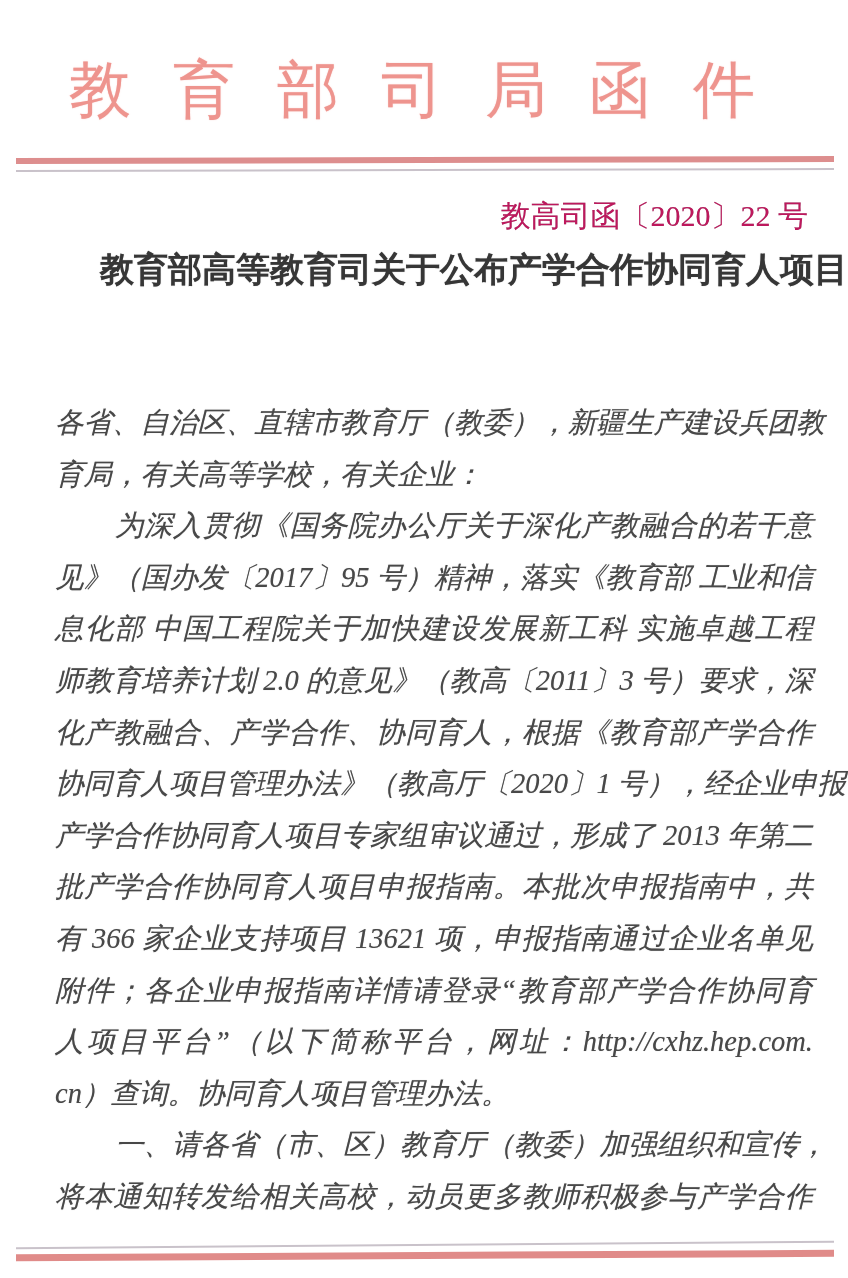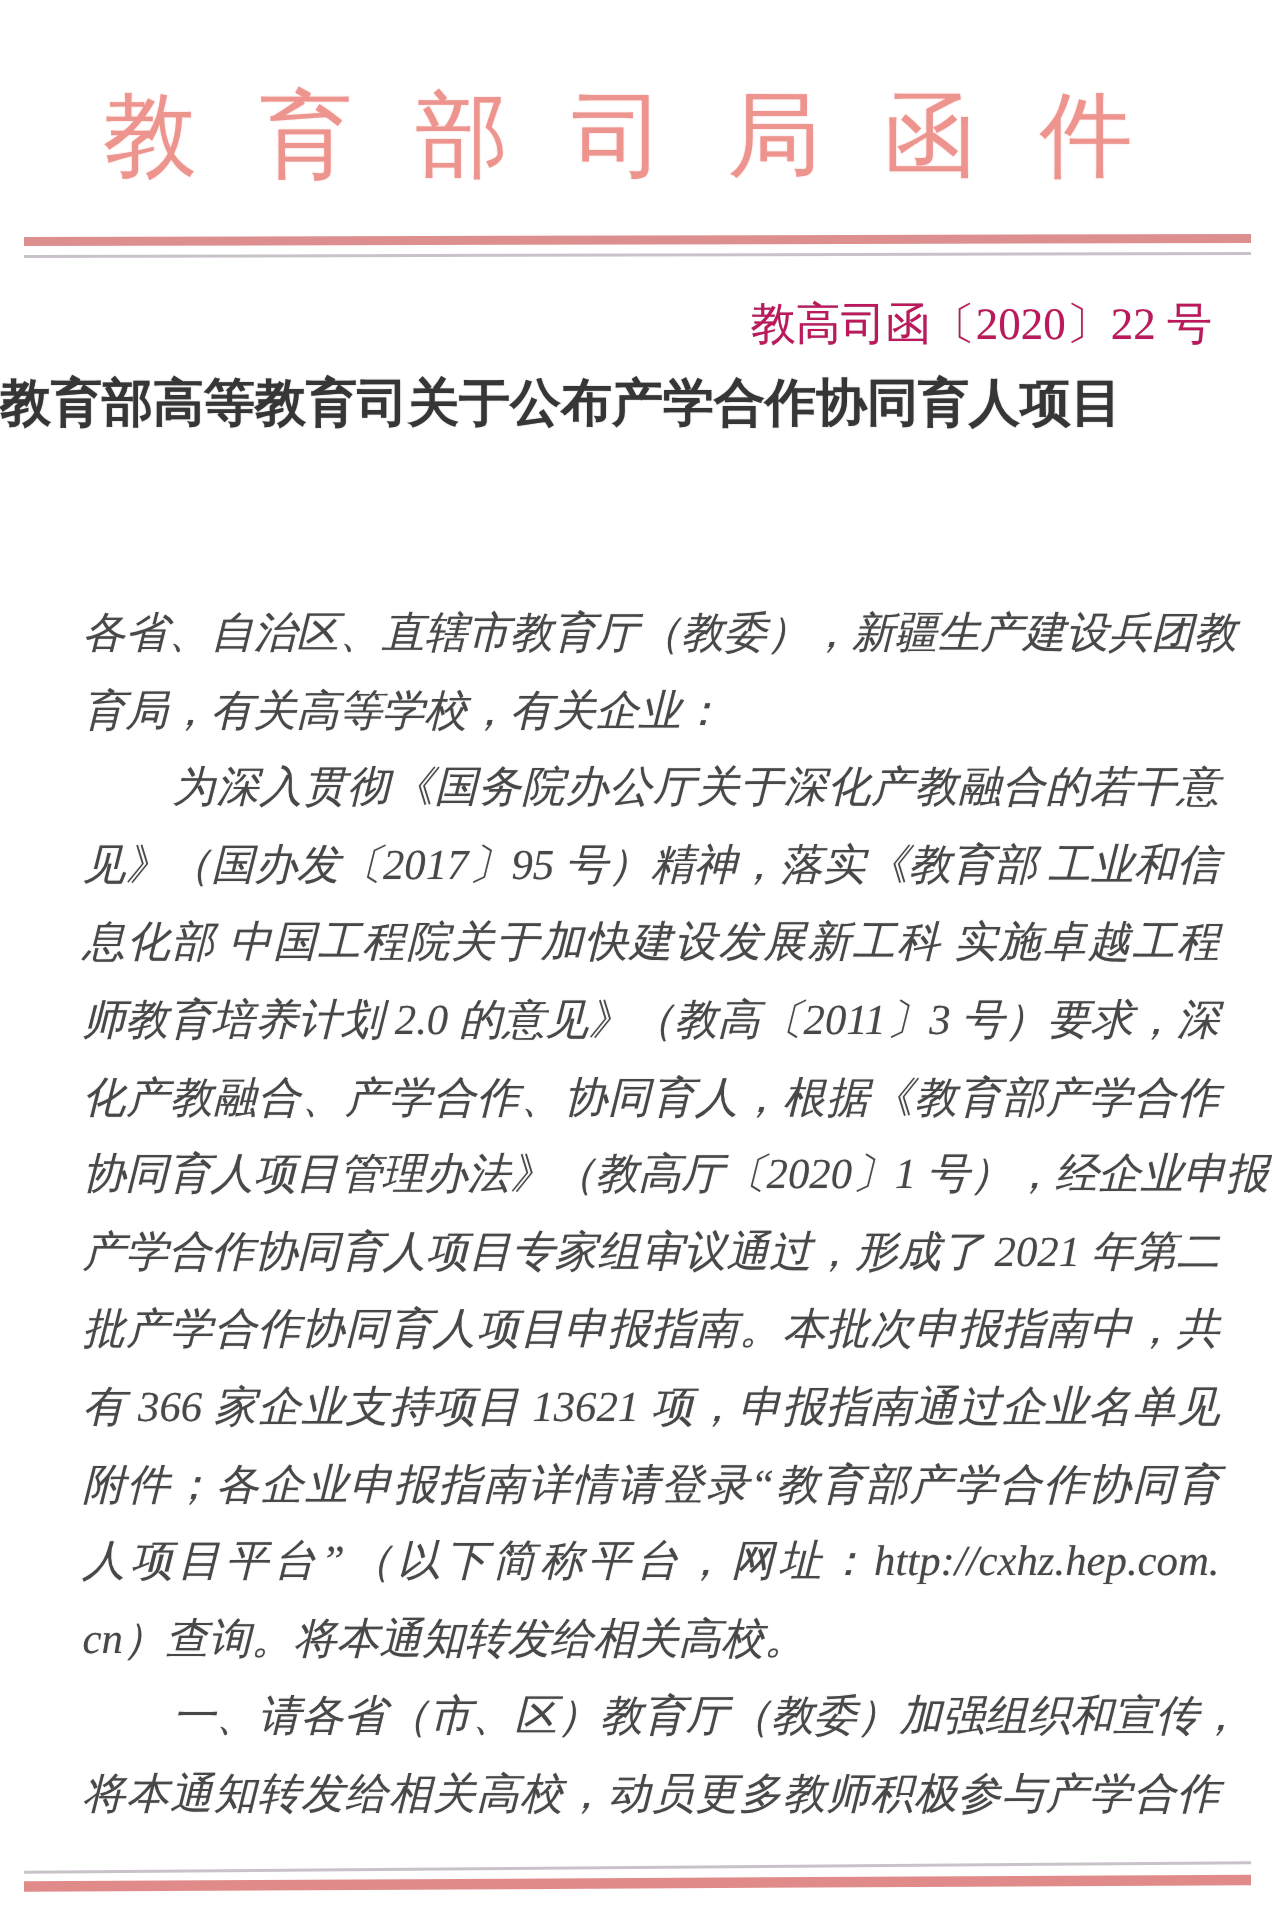--- a/index.html
+++ b/index.html
@@ -69,21 +69,21 @@
     color: #be185d;
     text-shadow: 0 0 0.6px rgba(88,88,88,0.5);
     white-space: nowrap;
   }
   
   .notice-title {
     position: absolute;
     top: 243px;
     left: 0;
     width: 100%;
-    text-align: left;
+    text-align: right;
     font-size: 34px;
     font-weight: 700;
     color: #363636;
     line-height: 54px;
     text-shadow: 0 0 0.8px rgba(54,54,54,0.6);
   }
   
   .body-text {
     position: absolute;
     top: 397px;
@@ -129,26 +129,26 @@
 
   <div class="body-text">
     <div class="body-line">各省、自治区、直辖市教育厅（教委），新疆生产建设兵团教</div>
     <div class="body-line short">育局，有关高等学校，有关企业：</div>
     <div class="body-line indent">为深入贯彻《国务院办公厅关于深化产教融合的若干意</div>
     <div class="body-line">见》（国办发〔2017〕95 号）精神，落实《教育部 工业和信</div>
     <div class="body-line">息化部 中国工程院关于加快建设发展新工科 实施卓越工程</div>
     <div class="body-line">师教育培养计划 2.0 的意见》（教高〔2011〕3 号）要求，深</div>
     <div class="body-line">化产教融合、产学合作、协同育人，根据《教育部产学合作</div>
     <div class="body-line">协同育人项目管理办法》（教高厅〔2020〕1 号），经企业申报、</div>
-    <div class="body-line">产学合作协同育人项目专家组审议通过，形成了 2021 年第二</div>
+    <div class="body-line">产学合作协同育人项目专家组审议通过，形成了 2013 年第二</div>
     <div class="body-line">批产学合作协同育人项目申报指南。本批次申报指南中，共</div>
     <div class="body-line">有 366 家企业支持项目 13621 项，申报指南通过企业名单见</div>
     <div class="body-line">附件；各企业申报指南详情请登录“教育部产学合作协同育</div>
     <div class="body-line">人项目平台”（以下简称平台，网址：http://cxhz.hep.com.</div>
-    <div class="body-line short">cn）查询。将本通知转发给相关高校。</div>
+    <div class="body-line short">cn）查询。协同育人项目管理办法。</div>
     <div class="body-line indent">一、请各省（市、区）教育厅（教委）加强组织和宣传，</div>
     <div class="body-line">将本通知转发给相关高校，动员更多教师积极参与产学合作</div>
   </div>
 
   <div class="rule rule-thin-bottom"></div>
   <div class="rule rule-thick-bottom"></div>
 
 </div>
 
 </body></html>

